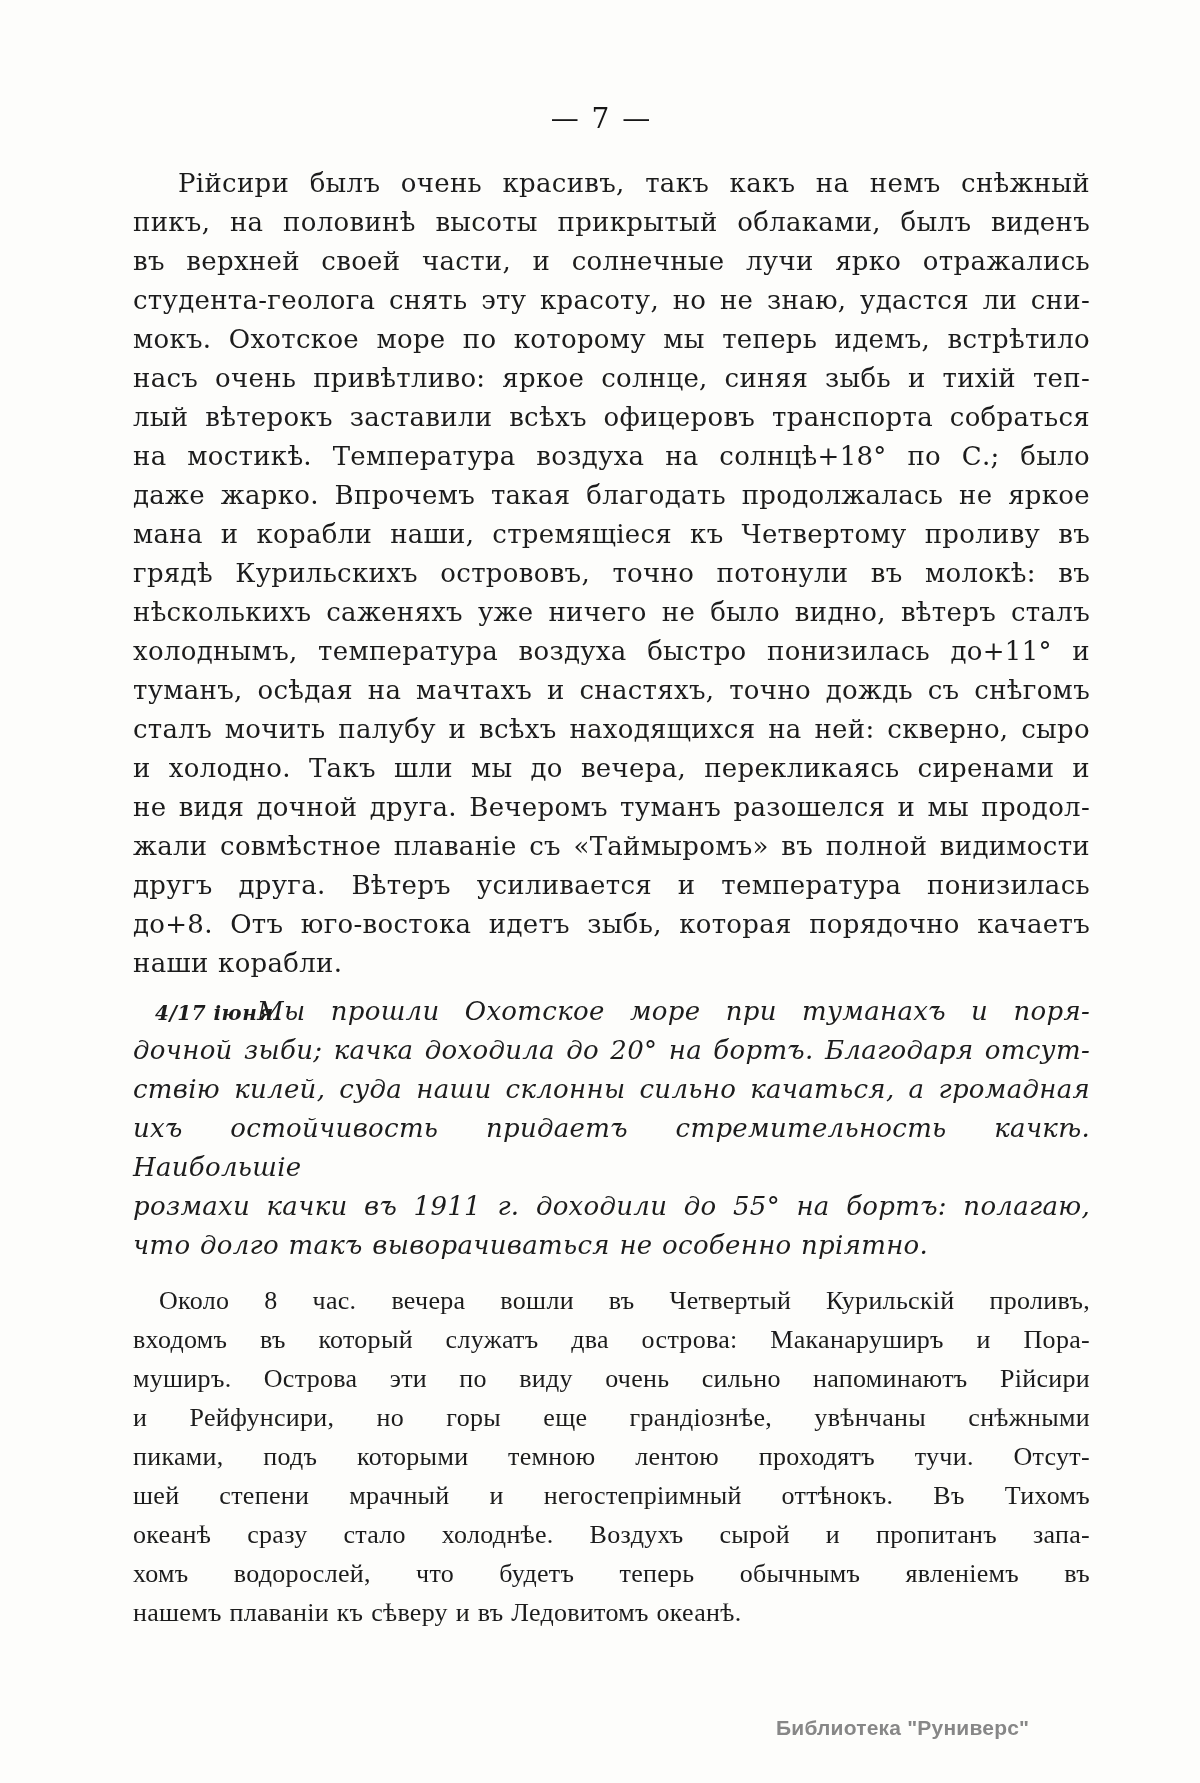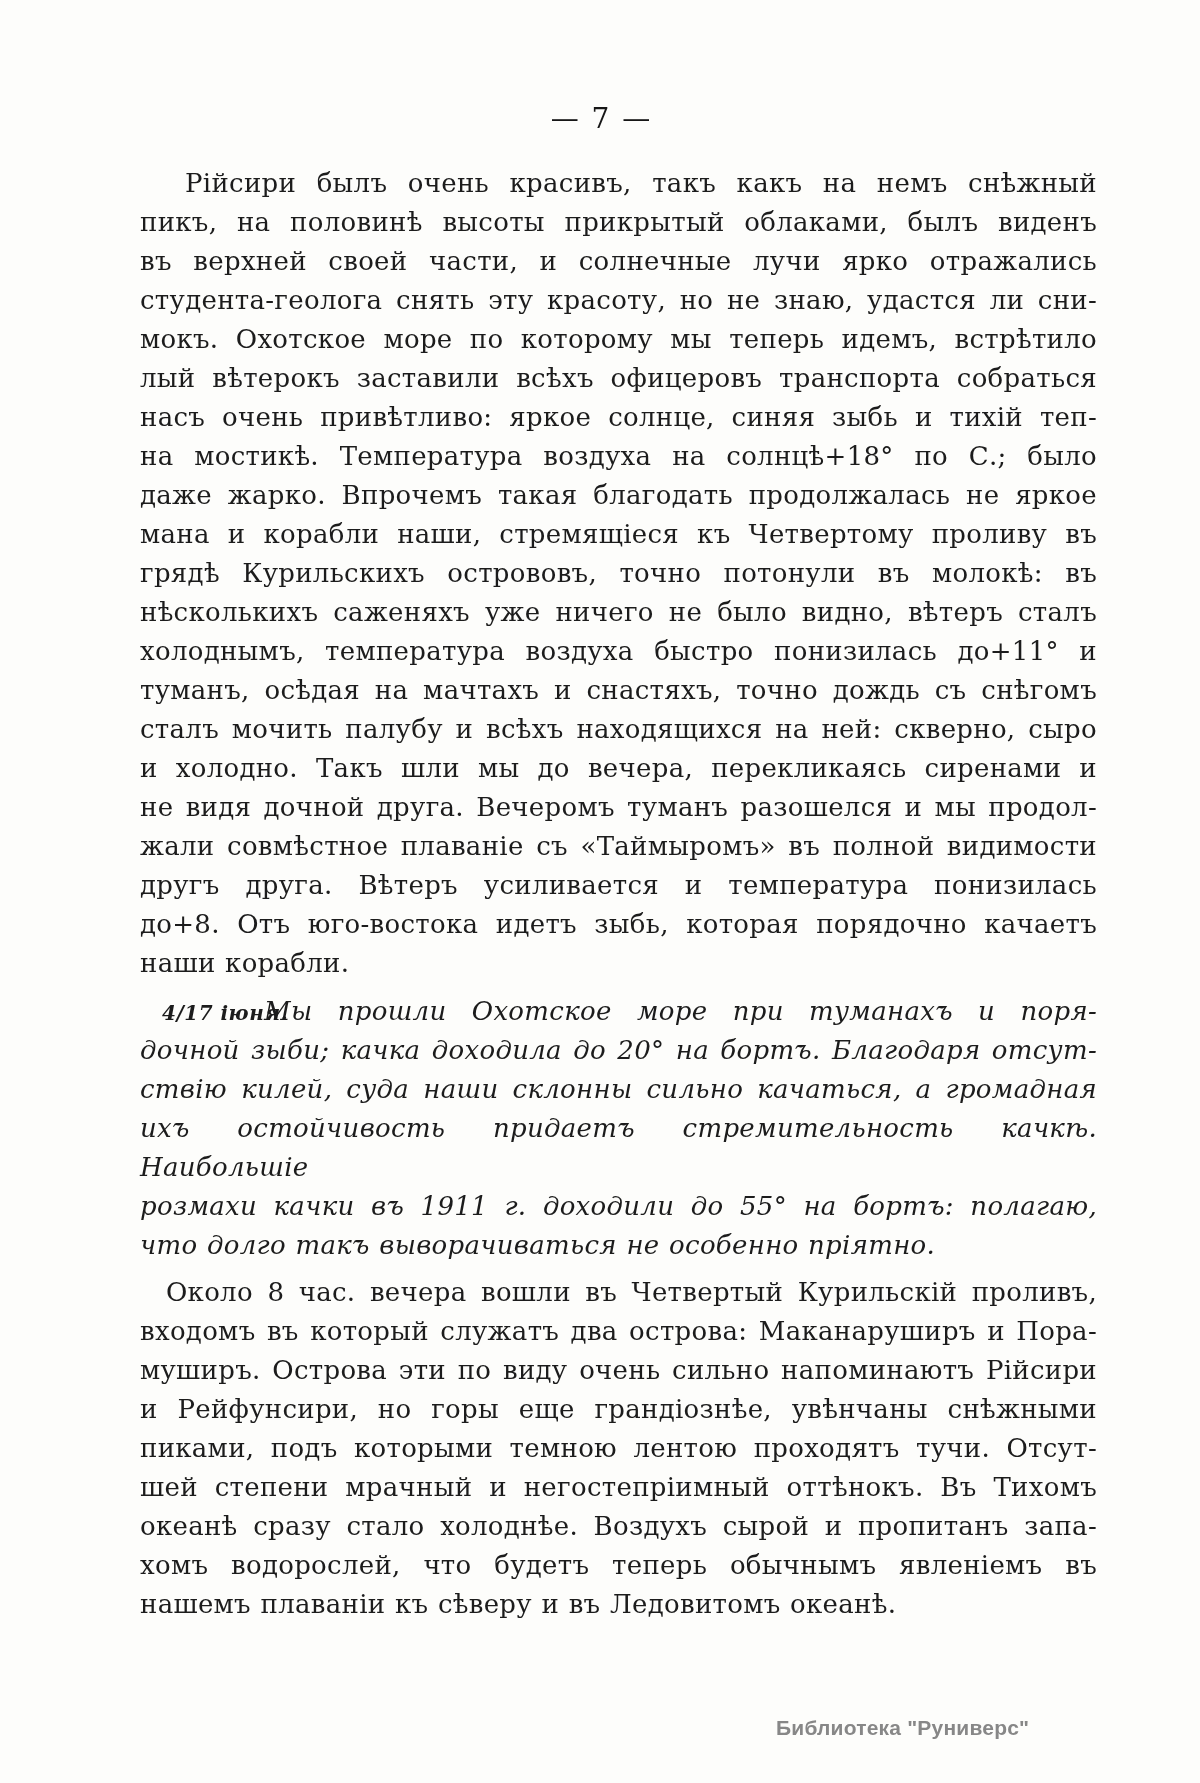--- a/index.html
+++ b/index.html
@@ -26,21 +26,21 @@
     width: 957px;
     text-align: center;
     transform: translateX(-10px);
     font-size: 28px;
     letter-spacing: 2px;
     color: #161616;
   }
   .content {
     position: absolute;
     top: 164px;
-    left: 140px;
+    left: 133px;
     width: 957px;
   }
   .paragraph {
     position: relative;
   }
   .line {
     font-size: 26px;
     line-height: 39px;
     text-align: justify;
     text-align-last: justify;
@@ -48,21 +48,21 @@
     word-spacing: 1px;
     white-space: normal;
   }
   .line.last {
     text-align-last: left;
   }
   .para-1 .line.first { text-indent: 45px; }
   .para-2 .line.first { text-indent: 124px; }
   .para-3 .line.first { text-indent: 26px; }
   .para-2 { margin-top: 9px; font-style: italic; }
-  .para-3 { margin-top: 8px; }
+  .para-3 { margin-top: 16px; font-family: Liberation Serif, serif; }
   .margin-note {
     position: absolute;
     left: 22px;
     top: 9px;
     font-size: 20px;
     font-weight: bold;
     letter-spacing: 0.5px;
     color: #1c1c1c;
   }
   .watermark {
@@ -84,22 +84,22 @@
   <div class="page-number">— 7 —</div>
 
   <div class="content">
 
     <div class="paragraph para-1">
         <div class="line first">Рійсири былъ очень красивъ, такъ какъ на немъ снѣжный</div>
         <div class="line">пикъ, на половинѣ высоты прикрытый облаками, былъ виденъ</div>
         <div class="line">въ верхней своей части, и солнечные лучи ярко отражались</div>
         <div class="line">студента-геолога снять эту красоту, но не знаю, удастся ли сни-</div>
         <div class="line">мокъ. Охотское море по которому мы теперь идемъ, встрѣтило</div>
+        <div class="line">насъ очень привѣтливо: яркое солнце, синяя зыбь и тихій теп-</div>
         <div class="line">лый вѣтерокъ заставили всѣхъ офицеровъ транспорта собраться</div>
-        <div class="line">насъ очень привѣтливо: яркое солнце, синяя зыбь и тихій теп-</div>
         <div class="line">на мостикѣ. Температура воздуха на солнцѣ+18° по С.; было</div>
         <div class="line">даже жарко. Впрочемъ такая благодать продолжалась не яркое</div>
         <div class="line">мана и корабли наши, стремящіеся къ Четвертому проливу въ</div>
         <div class="line">грядѣ Курильскихъ острововъ, точно потонули въ молокѣ: въ</div>
         <div class="line">нѣсколькихъ саженяхъ уже ничего не было видно, вѣтеръ сталъ</div>
         <div class="line">холоднымъ, температура воздуха быстро понизилась до+11° и</div>
         <div class="line">туманъ, осѣдая на мачтахъ и снастяхъ, точно дождь съ снѣгомъ</div>
         <div class="line">сталъ мочить палубу и всѣхъ находящихся на ней: скверно, сыро</div>
         <div class="line">и холодно. Такъ шли мы до вечера, перекликаясь сиренами и</div>
         <div class="line">не видя дочной друга. Вечеромъ туманъ разошелся и мы продол-</div>

